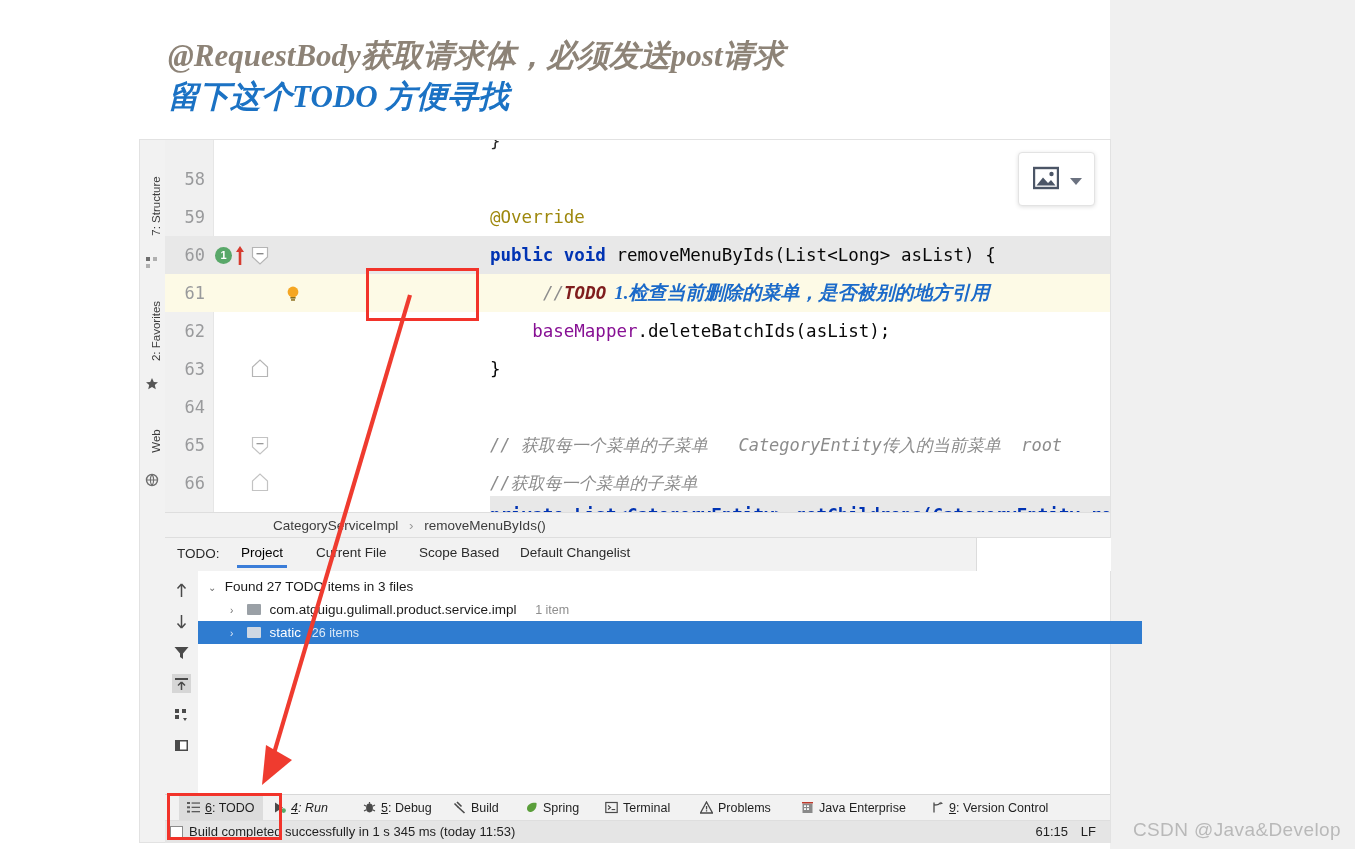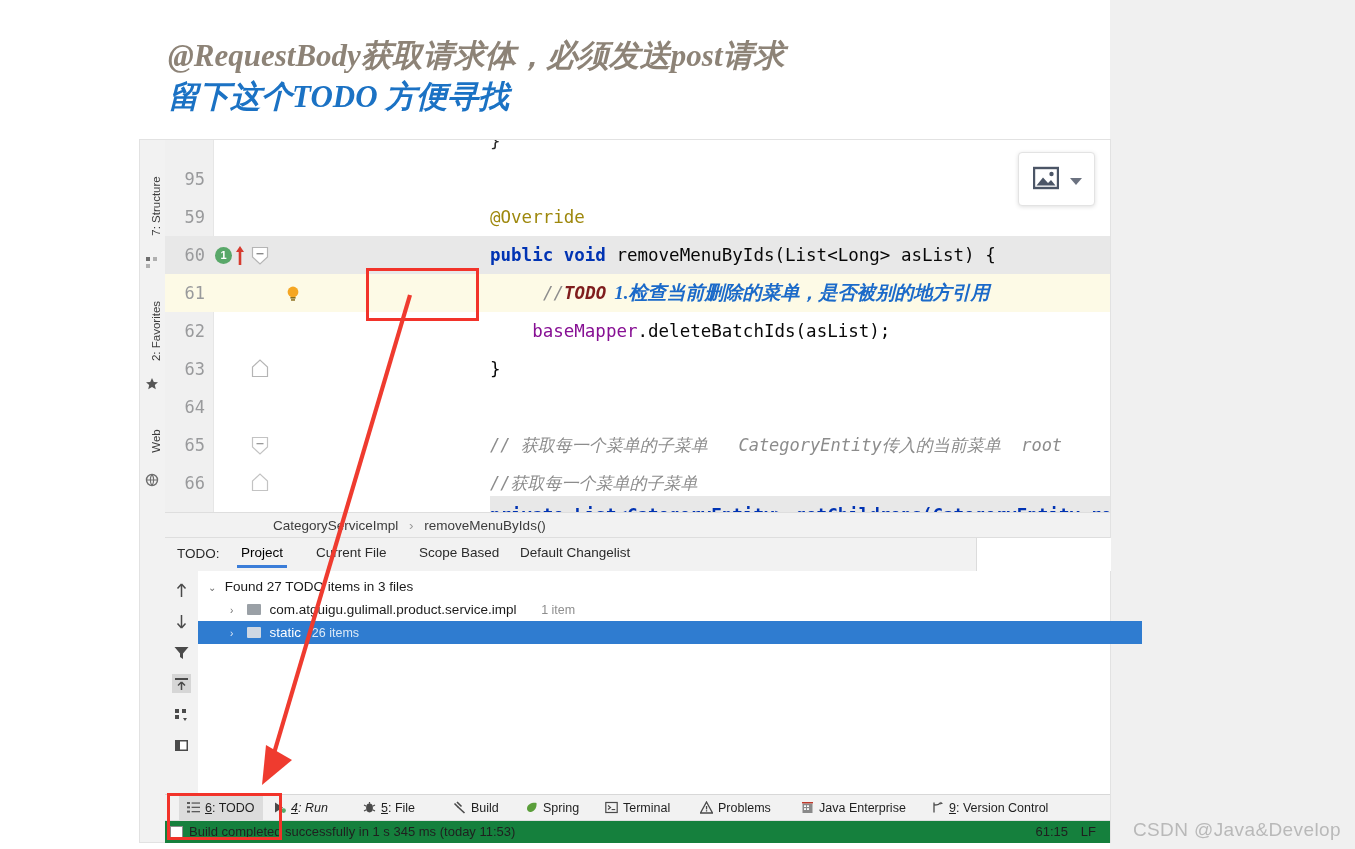--- a/index.html
+++ b/index.html
@@ -118,21 +118,21 @@
   
   .tw-bar{position:absolute;left:165px;top:794px;width:945px;height:26px;background:#f2f2f2;
        border-top:1px solid #d8d8d8;}
   .tw-item{position:absolute;top:0;height:26px;line-height:26px;font-size:12.5px;color:#1f1f1f;
        padding:0 8px;white-space:nowrap;}
   .tw-item.active{background:#dcdcdc;}
   .tw-ico{display:inline-block;width:13px;height:13px;margin-right:5px;position:relative;top:2px;}
   .u{text-decoration:underline;}
 
   
-  .status-bar{position:absolute;left:165px;top:820px;width:945px;height:22px;background:#15803d;
+  .status-bar{position:absolute;left:165px;top:820px;width:945px;height:22px;background:#e5e5e5;
        border-top:1px solid #dedede;}
   .status-chk{position:absolute;left:5px;top:5px;width:11px;height:11px;border:1px solid #8c8c8c;background:#fff;}
   .status-msg{position:absolute;left:24px;top:3px;font-size:13px;color:#1f1f1f;white-space:nowrap;}
   .status-pos{position:absolute;right:42px;top:3px;font-size:13px;color:#1f1f1f;text-align:center;}
   .status-lf{position:absolute;right:14px;top:3px;font-size:13px;color:#1f1f1f;}
 
   
   .img-widget{position:absolute;left:1018px;top:152px;width:75px;height:52px;background:#ffffff;
        border:1px solid #e3e3e3;border-radius:4px;box-shadow:0 1px 4px rgba(0,0,0,.13);}
 
@@ -186,21 +186,21 @@
 
   <div class="editor">
     <div class="gutter"></div>
     <div class="gutter2"></div>
 
     <div class="code-row" style="top:-18px;">
       <span class="code-text" style="left:325px;">}</span>
     </div>
 
     <div class="code-row" style="top:20px;">
-      <span class="ln" style="top:9px;">95</span>
+      <span class="ln" style="top:9px;">58</span>
     </div>
 
     <div class="code-row" style="top:58px;">
       <span class="ln" style="top:9px;">59</span>
       <span class="code-text anno" style="left:325px;">@Override</span>
     </div>
 
     <div class="code-row cur-ln" style="top:96px;">
       <span class="ln" style="top:9px;">60</span>
       <span class="badge-override" style="left:50px;top:11px;">1</span>
@@ -332,21 +332,21 @@
 
     <div class="todo-tree">
       <div class="tree-row" style="top:4px;padding-left:10px;">
         <span class="chev">⌄</span>
         <span>Found 27 TODO items in 3 files</span>
       </div>
       <div class="tree-row" style="top:27px;padding-left:32px;">
         <span class="chev">›</span>
         <span class="folder-ico"></span>
         <span>com.atguigu.gulimall.product.service.impl</span>
-        <span class="count" style="margin-left:21px;">1 item</span>
+        <span class="count" style="margin-left:15px;">1 item</span>
       </div>
       <div class="tree-row sel" style="top:50px;padding-left:32px;">
         <span class="chev" style="color:#e3ecf7;">›</span>
         <span class="folder-ico"></span>
         <span>static</span>
         <span class="count" style="margin-left:7px;">26 items</span>
       </div>
     </div>
   </div>
 
@@ -373,21 +373,21 @@
           </svg>
       </span><span class="u">4</span><span>: Run</span>
     </div>
 
     <div class="tw-item" style="left:190px;">
       <span class="tw-ico">
         <svg width="13" height="13" viewBox="0 0 13 13">
             <ellipse cx="6.5" cy="7" rx="3.4" ry="4.4" fill="#4a4a4a"></ellipse>
             <path d="M1 4 L3.4 5.2 M12 4 L9.6 5.2 M1 10 L3.4 8.8 M12 10 L9.6 8.8 M6.5 1 V2.8" stroke="#4a4a4a" stroke-width="1.2" fill="none"></path>
           </svg>
-      </span><span class="u">5</span><span>: File</span>
+      </span><span class="u">5</span><span>: Debug</span>
     </div>
 
     <div class="tw-item" style="left:280px;">
       <span class="tw-ico">
         <svg width="13" height="13" viewBox="0 0 13 13">
             <path d="M1.5 2.5 L5.5 6.5 M4 1 L8.5 5.5" stroke="#4a4a4a" stroke-width="1.6" fill="none"></path>
             <path d="M5 6 L11.5 12" stroke="#4a4a4a" stroke-width="1.6" fill="none"></path>
           </svg>
       </span><span>Build</span>
     </div>

